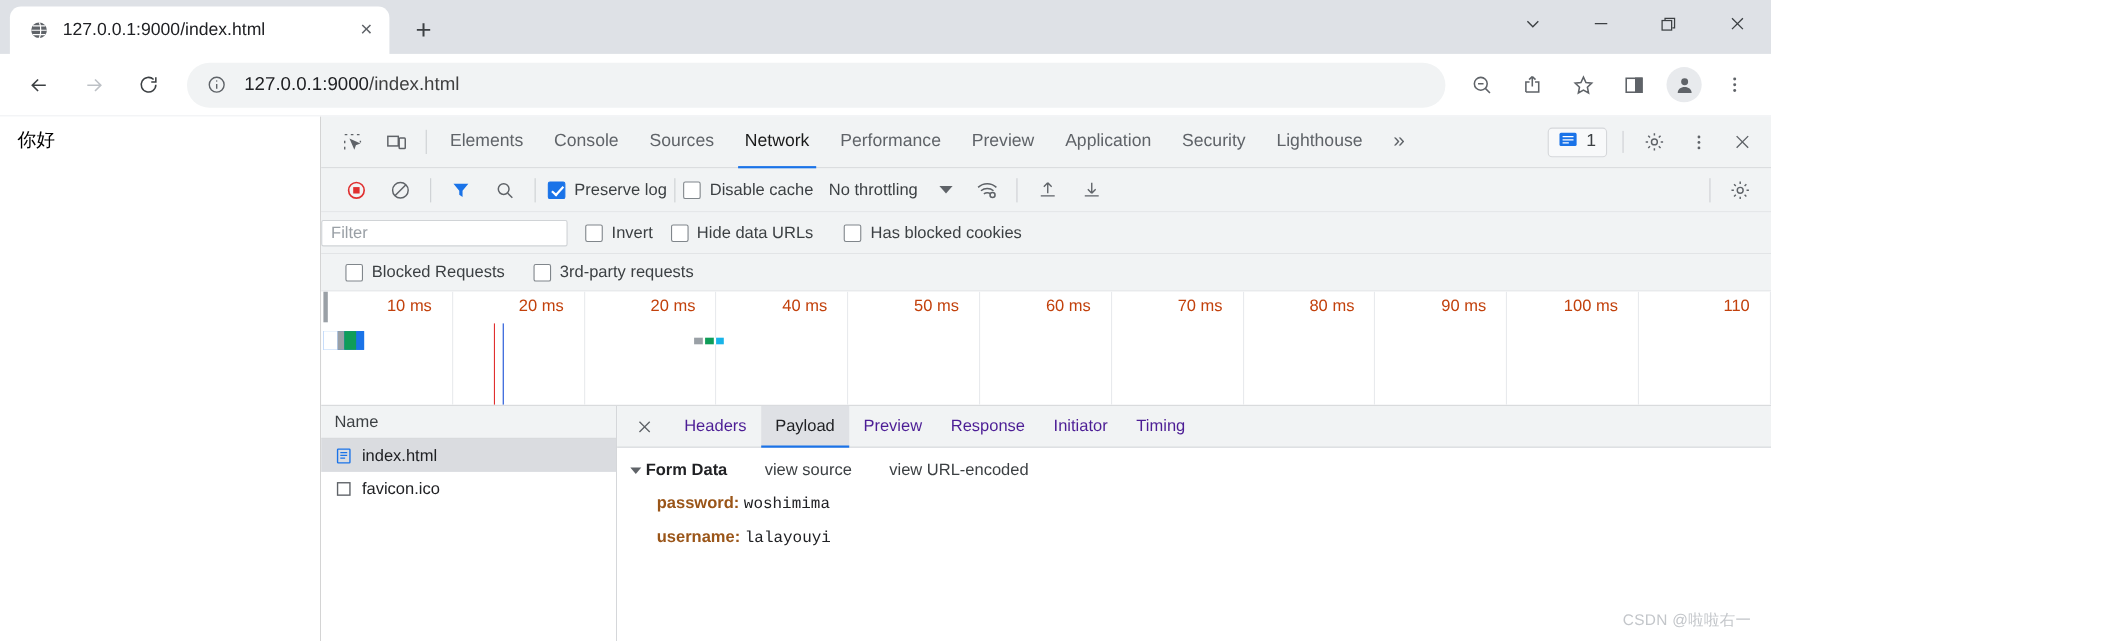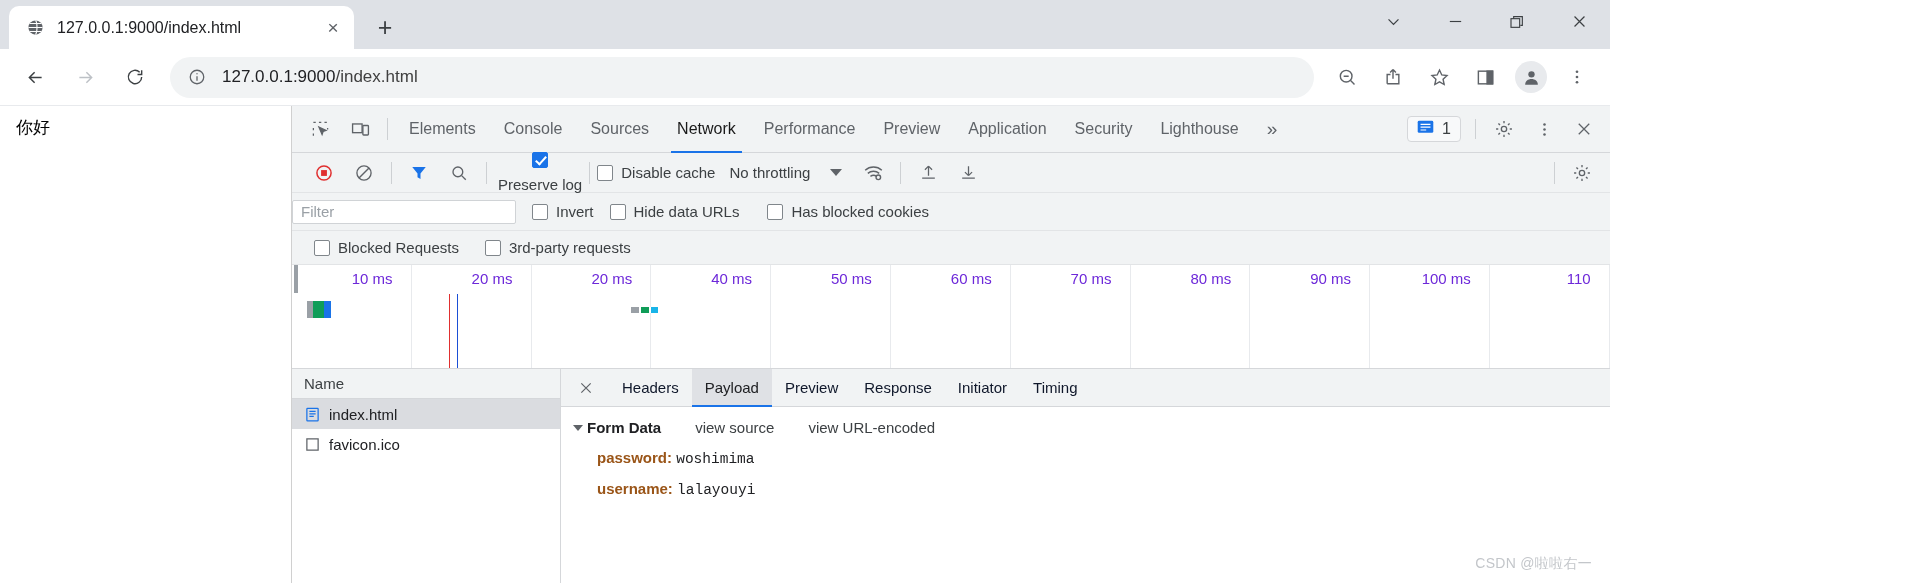--- a/index.html
+++ b/index.html
@@ -169,21 +169,21 @@
     gap: 26px; border-bottom: 1px solid #e2e4e6; flex: 0 0 34px; background: #f1f3f4;
   }
 
   
   .overview {
     height: 104px; background: #fff; position: relative; flex: 0 0 104px;
     border-bottom: 1px solid #d5d7da; overflow: hidden;
   }
   .ov-slot { position: absolute; top: 0; bottom: 0; border-right: 1px solid #e8eaed; }
   .ov-label {
-    position: absolute; top: 5px; font-size: 15px; color: #6d28d9; white-space: nowrap;
+    position: absolute; top: 5px; font-size: 15px; color: #c2410c; white-space: nowrap;
   }
   .ov-leftbar { position: absolute; left: 2px; top: 0; width: 4px; height: 28px; background: #9aa0a6; }
   .ov-redline { position: absolute; width: 1.5px; top: 29px; bottom: 0; background: #e02f2f; }
   .ov-blueline { position: absolute; width: 1.5px; top: 29px; bottom: 0; background: #1a4fd6; }
   .ov-bar1 {
     position: absolute; left: 2px; top: 36px; height: 17px; width: 37px;
     background: #1a73e8; display: flex; align-items: stretch;
   }
   .ov-bar1 .seg { height: 100%; }
   .ov-bar2 {
@@ -212,21 +212,21 @@
   .det-tabbar {
     height: 38px; flex: 0 0 38px; display: flex; align-items: center;
     background: #f1f3f4; border-bottom: 1px solid #d5d7da; padding-left: 10px;
   }
   .det-close {
     width: 30px; height: 30px; display: flex; align-items: center;
     justify-content: center; color: #5f6368; margin-right: 8px; flex: none;
   }
   .det-tab {
     height: 38px; padding: 0 13px; display: flex; align-items: center;
-    color: #0f172a; font-size: 15px; position: relative; white-space: nowrap;
+    color: #4c1d95; font-size: 15px; position: relative; white-space: nowrap;
   }
   .det-tab.active { color: #202124; background: #dfe1e5; }
   .det-tab.active::after {
     content: ""; position: absolute; left: 0; right: 0; bottom: 0;
     height: 2px; background: #1a73e8;
   }
   .payload { padding: 12px 0 0 14px; font-size: 15px; color: #202124; }
   .pl-header { display: flex; align-items: center; gap: 0; }
   .tri {
     width: 0; height: 0; border-left: 6px solid #5f6368;
@@ -461,21 +461,21 @@
           </svg>
         </div>
         <div class="dt-iconbtn">
           <svg width="18" height="18" viewBox="0 0 24 24" fill="none" stroke="#5f6368" stroke-width="1.8">
             <circle cx="10.5" cy="10.5" r="6.5"></circle>
               <path d="M15.5 15.5L21 21"></path>
           </svg>
         </div>
         <div class="dt-sep"></div>
 
-        <label class="chk" style="margin-left:4px;flex-direction:column;">
+        <label class="chk" style="margin-left:4px;">
           <span class="box checked"></span>
           <span>Preserve log</span>
         </label>
         <div class="dt-sep"></div>
         <label class="chk">
           <span class="box"></span>
           <span>Disable cache</span>
         </label>
 
         <div class="throttle">

